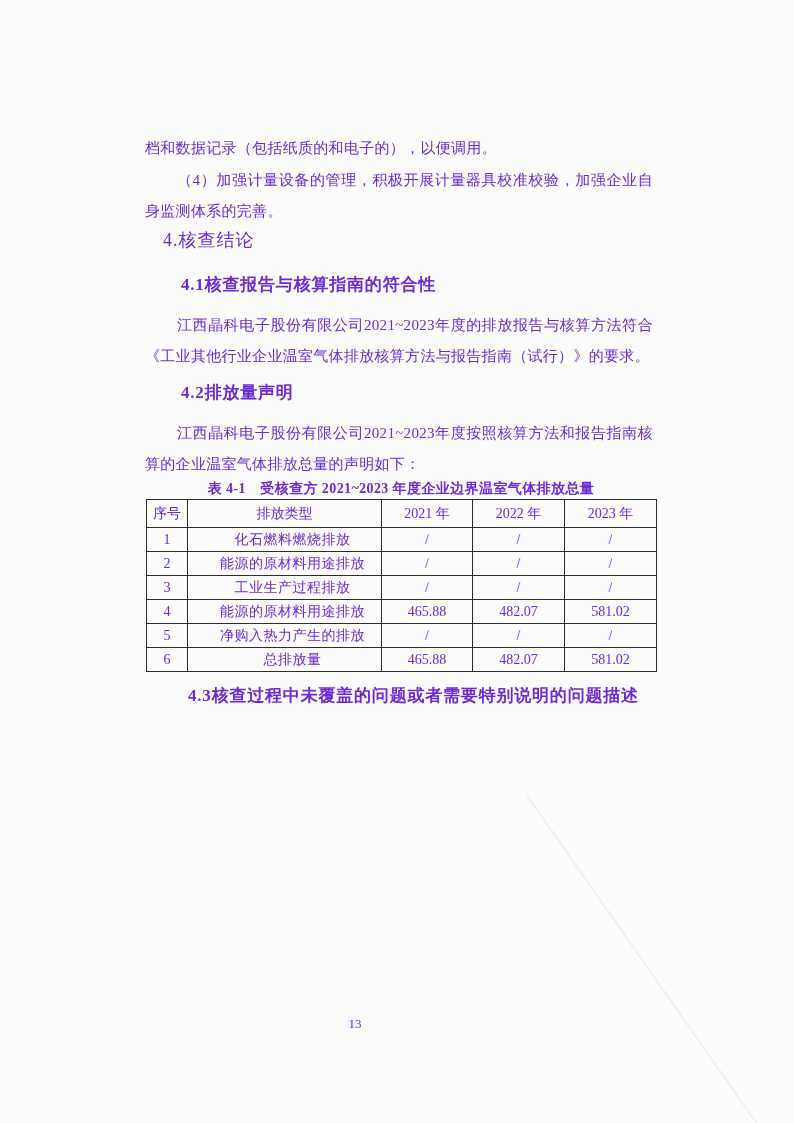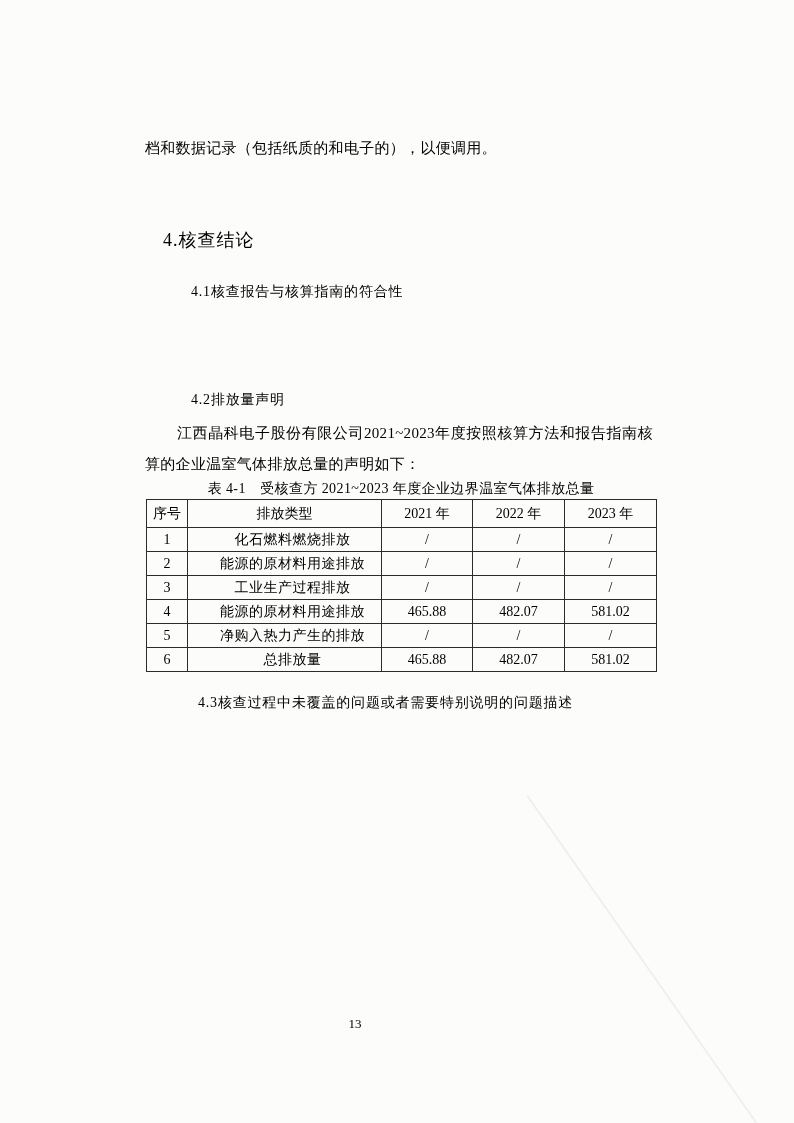--- a/index.html
+++ b/index.html
@@ -7,21 +7,21 @@
     padding: 0;
     background: #888;
   }
   .page {
     position: relative;
     width: 794px;
     height: 1123px;
     margin: 0 auto;
     background: #fcfcfb;
     font-family: "Liberation Serif", serif;
-    color: #000000;
+    color: #6d28d9;
     overflow: hidden;
   }
   
   .scan-streak {
     position: absolute;
     left: 528px;
     top: 795px;
     width: 400px;
     height: 2px;
     background: rgba(0,0,0,0.05);
@@ -41,34 +41,34 @@
   .h-sec {
     position: absolute;
     margin: 0;
     font-size: 18px;
     font-weight: normal;
     letter-spacing: 1px;
     white-space: nowrap;
   }
   .h-sub {
     position: absolute;
-    margin: 10px;
-    font-size: 14px;
-    font-weight: normal;
+    margin: 0;
+    font-size: 17px;
+    font-weight: bold;
     letter-spacing: 0.8px;
     white-space: nowrap;
   }
   .tbl-caption {
     position: absolute;
     left: 146px;
     width: 510px;
     top: 480px;
     text-align: center;
     font-size: 14px;
-    font-weight: normal;
+    font-weight: bold;
     letter-spacing: 0.4px;
   }
   table.emissions {
     position: absolute;
     left: 146px;
     top: 499px;
     width: 510px;
     border-collapse: collapse;
     table-layout: fixed;
     font-size: 14px;
@@ -97,25 +97,31 @@
 <body>
 
 <div class="page">
 
   <div class="scan-streak"></div>
 
   <div class="blk" style="top:133px;">
     <p class="body">档和数据记录（包括纸质的和电子的），以便调用。</p>
   </div>
 
+  <div class="blk" style="top:165px;">
+    <p class="body indent">（4）加强计量设备的管理，积极开展计量器具校准校验，加强企业自身监测体系的完善。</p>
+  </div>
 
   <h1 class="h-sec" style="left:163px; top:228px;">4.核查结论</h1>
 
   <h2 class="h-sub" style="left:181px; top:273px;">4.1核查报告与核算指南的符合性</h2>
 
+  <div class="blk" style="top:310px;">
+    <p class="body indent">江西晶科电子股份有限公司2021~2023年度的排放报告与核算方法符合《工业其他行业企业温室气体排放核算方法与报告指南（试行）》的要求。</p>
+  </div>
 
   <h2 class="h-sub" style="left:181px; top:381px;">4.2排放量声明</h2>
 
   <div class="blk" style="top:418px;">
     <p class="body indent">江西晶科电子股份有限公司2021~2023年度按照核算方法和报告指南核算的企业温室气体排放总量的声明如下：</p>
   </div>
 
   <div class="tbl-caption">表 4-1　受核查方 2021~2023 年度企业边界温室气体排放总量</div>
 
   <table class="emissions">

